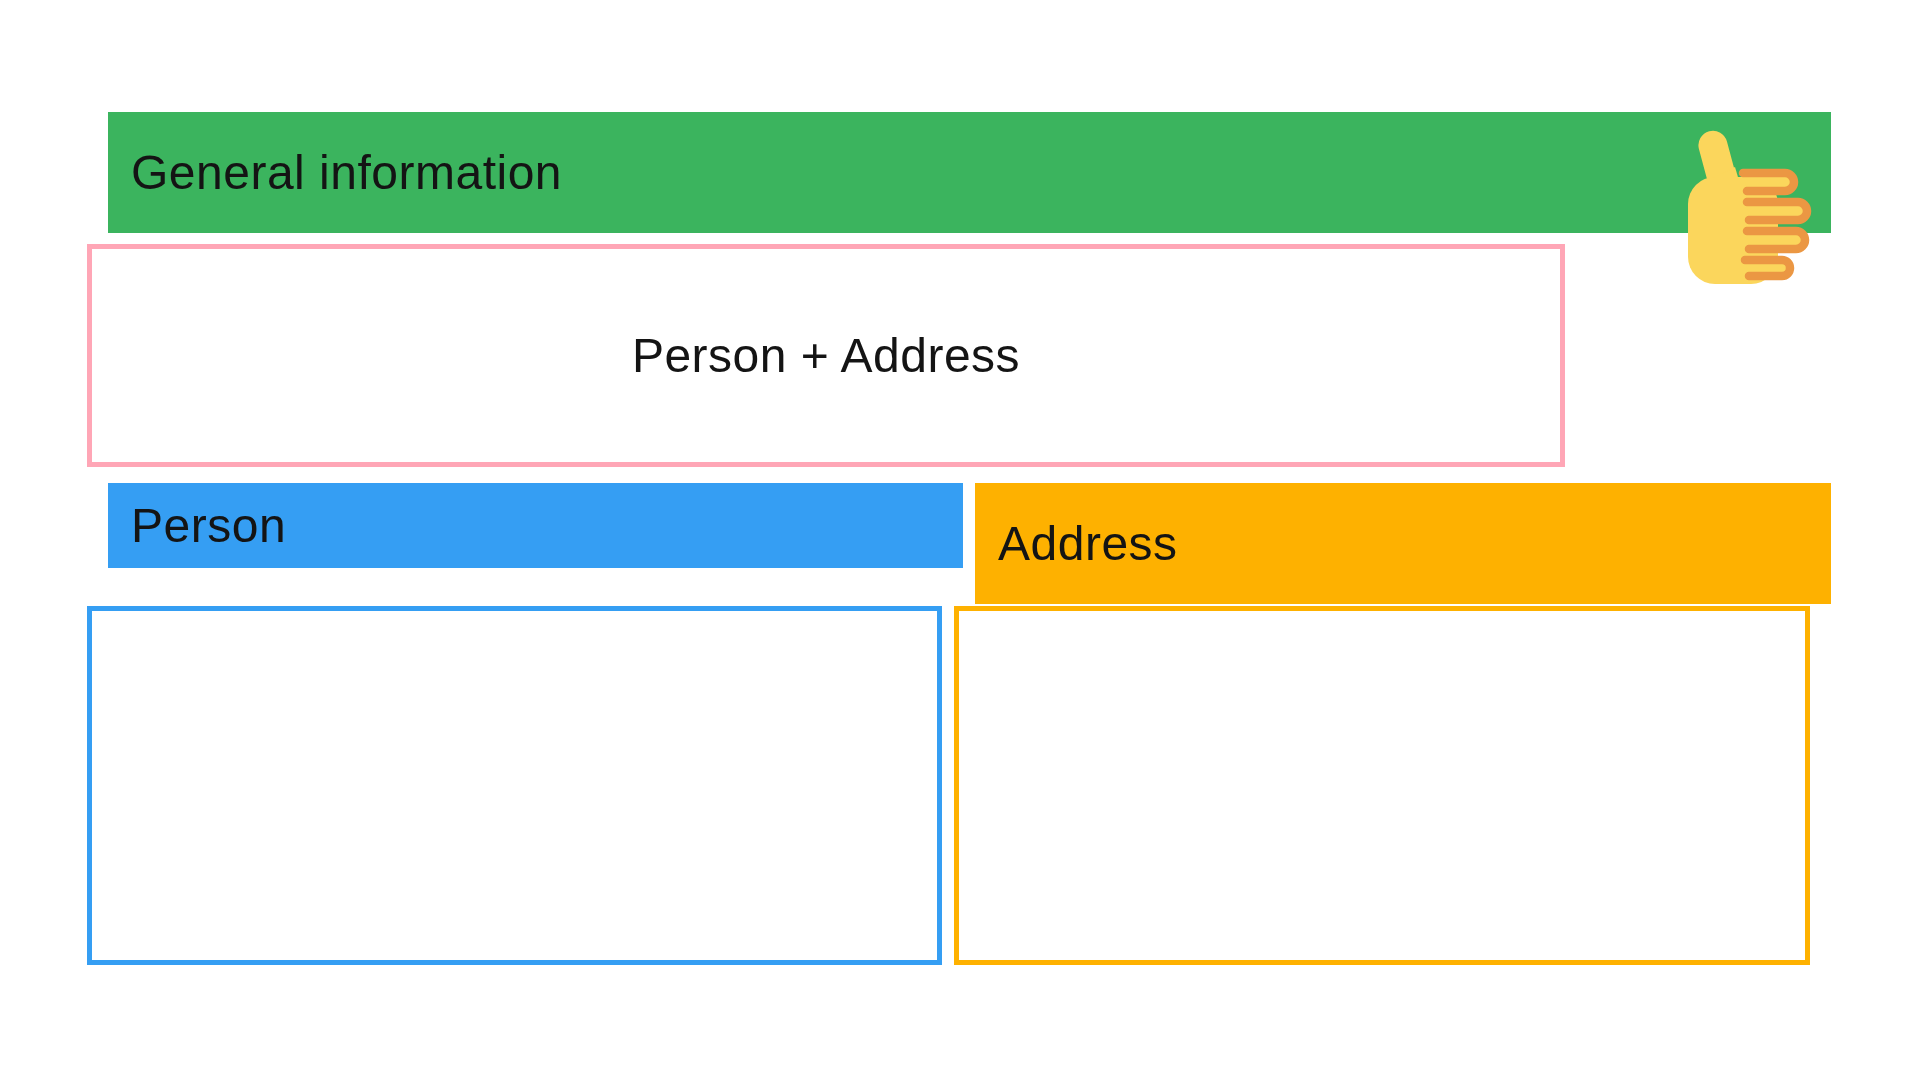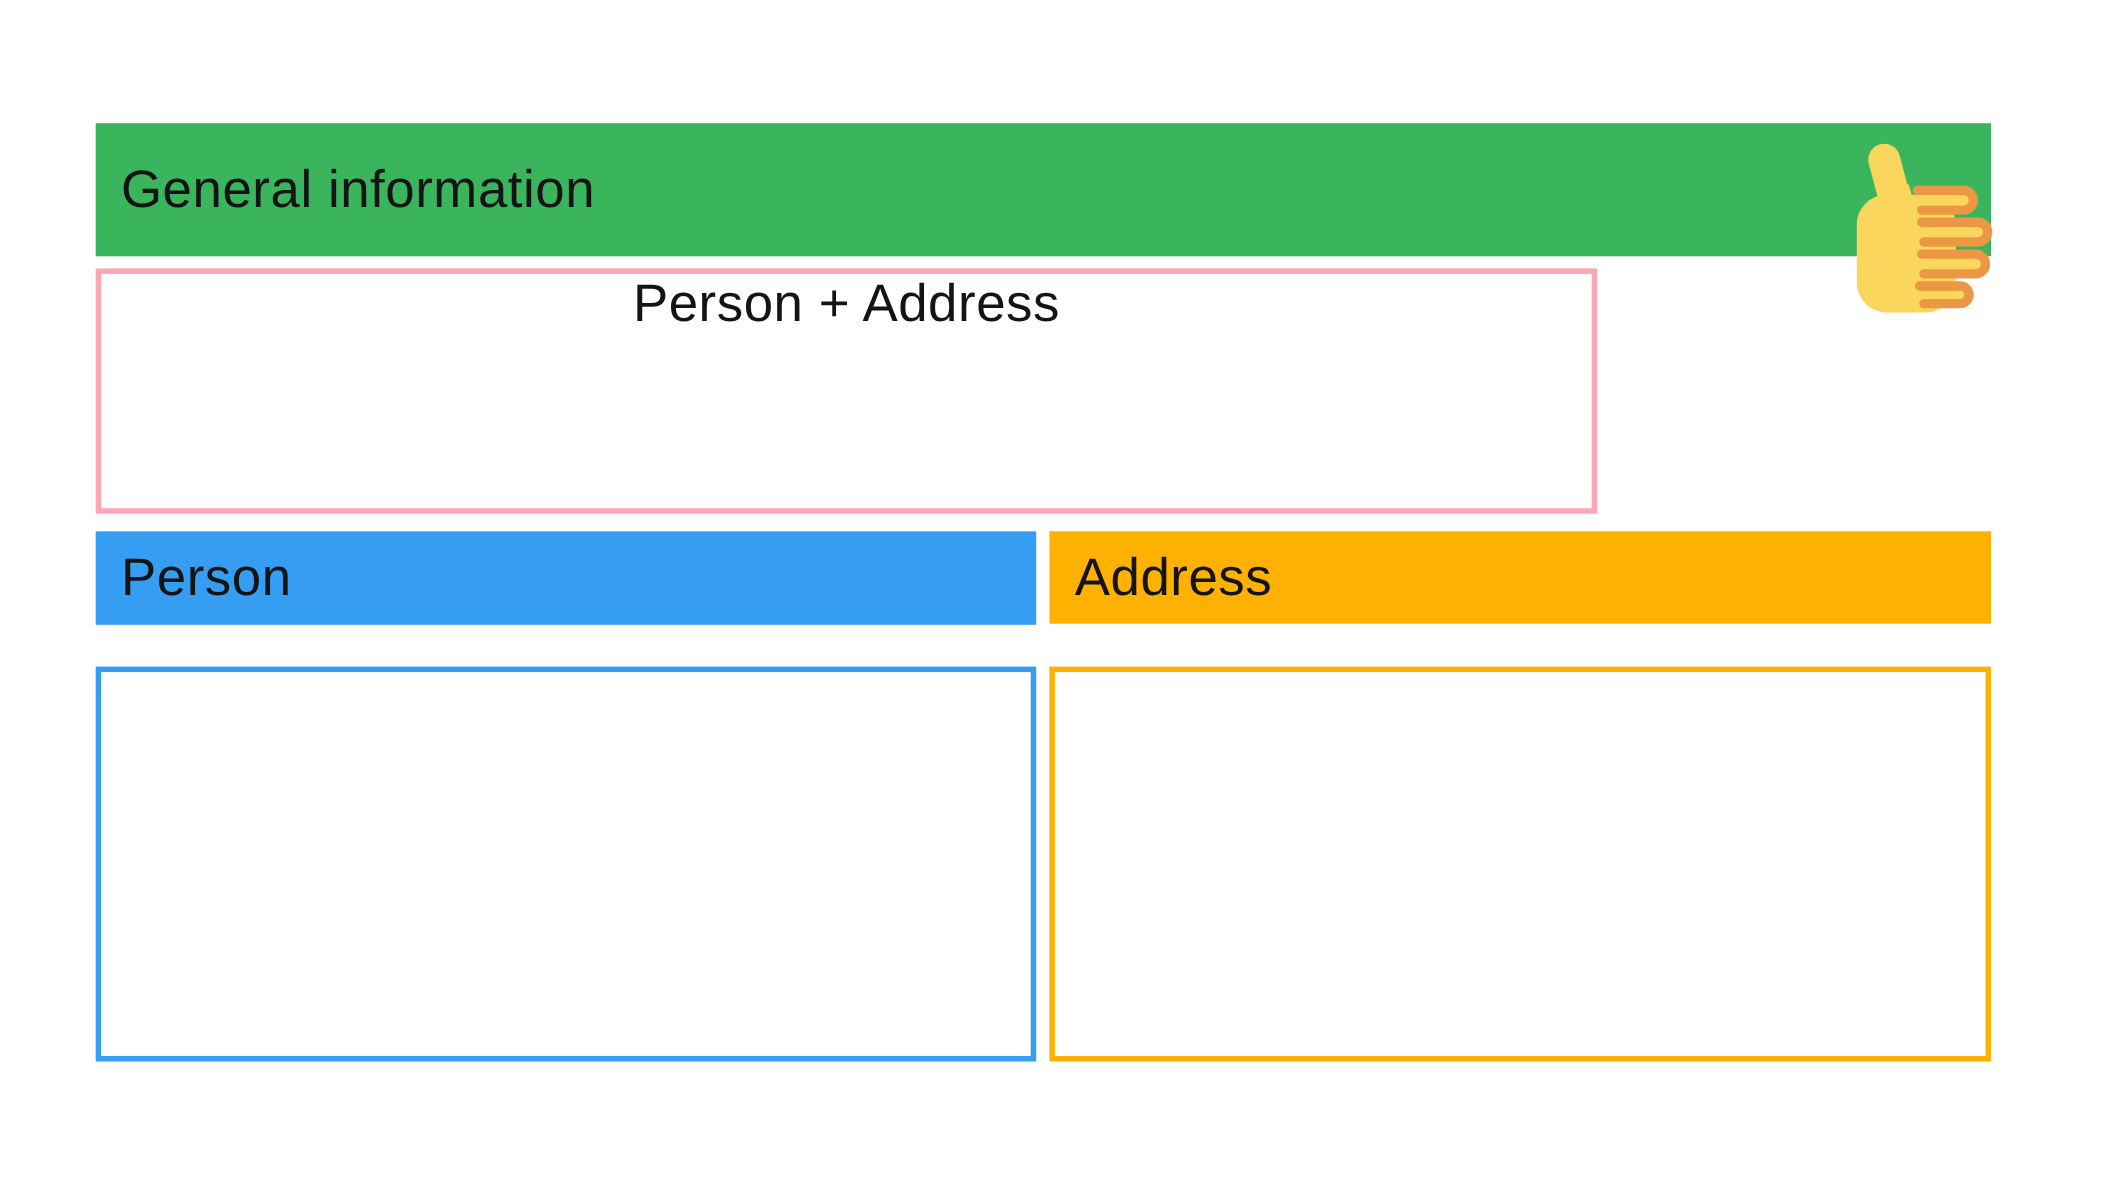--- a/index.html
+++ b/index.html
@@ -23,44 +23,46 @@
     position: absolute;
     box-sizing: border-box;
   }
   .bar {
     display: flex;
     align-items: center;
     padding-left: 23px;
     font-size: 48px;
     font-weight: 400;
     letter-spacing: 0.5px;
+    margin-left: 21px;
   }
   .green-bar {
     left: 87px; top: 112px;
     width: 1723px; height: 121px;
     background: #3bb45e;
   }
   .pink-box {
     left: 87px; top: 244px;
-    width: 1365px; height: 223px;
+    width: 1478px; height: 223px;
     background: #ffffff;
     border: 5px solid #ffa6b6;
     display: flex;
+    align-items: center;
     justify-content: center;
     font-size: 48px;
     letter-spacing: 0.5px;
   }
   .blue-bar {
     left: 87px; top: 483px;
     width: 855px; height: 85px;
     background: #359ef3;
   }
   .amber-bar {
     left: 954px; top: 483px;
-    width: 856px; height: 84px;
+    width: 856px; height: 121px;
     background: #feb100;
   }
   .blue-box {
     left: 87px; top: 606px;
     width: 855px; height: 359px;
     background: #ffffff;
     border: 5px solid #359ef3;
   }
   .amber-box {
     left: 954px; top: 606px;

